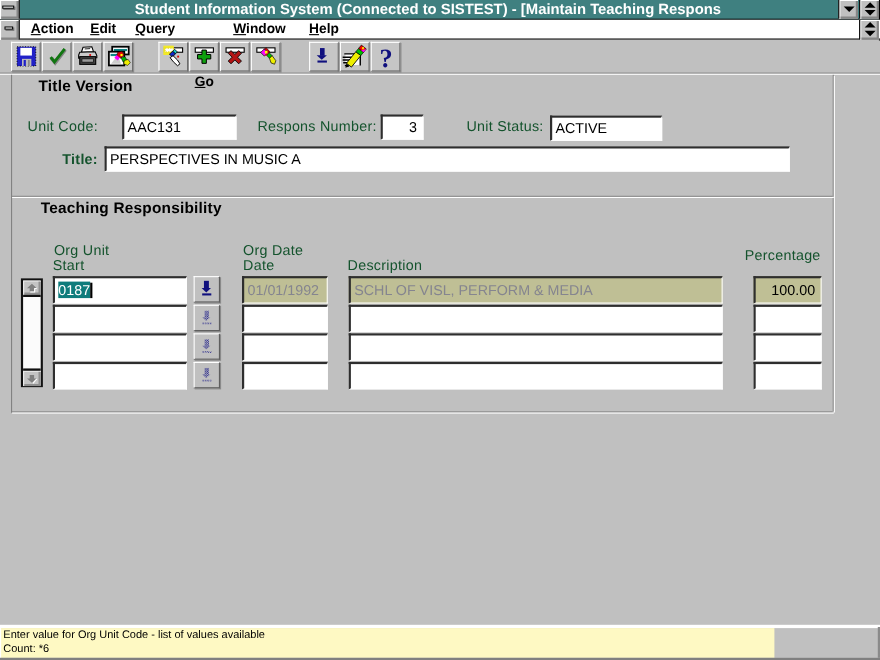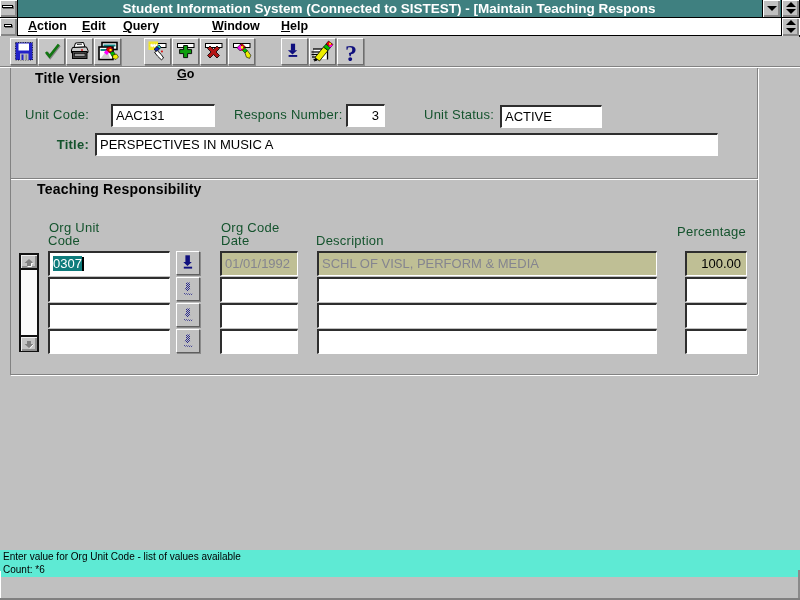--- a/index.html
+++ b/index.html
@@ -49,21 +49,21 @@
 
 .lov { position:absolute; left:176px; width:24px; height:24px; background:#c0c0c0;
   border-top:1px solid #fff; border-left:1px solid #fff; border-right:1px solid #5e5e5e; border-bottom:1px solid #5e5e5e;
   box-shadow:1px 1px 0 #8a8a8a; }
 
 #sbar { left:19px; top:253px; width:20px; height:99px; background:#fbfbfb; border:2px solid #111; }
 .sbtn { position:absolute; left:0; width:16px; height:15px; background:#c4c4c4;
   box-shadow:inset 1px 1px 0 #efefef, inset -2px -2px 0 #8f8f8f; }
 
 #statwhite { left:0; top:568px; width:800px; height:3px; background:#fff; }
-#statusbar { left:0; top:550px; width:800px; height:27px; background:#5eead4; font-size:10px; color:#000; }
+#statusbar { left:0; top:571px; width:704px; height:27px; background:#fef9c3; font-size:10px; color:#000; }
 #statusbar div { position:absolute; left:3px; white-space:nowrap; }
 #botline { left:0; top:598px; width:800px; height:2px; background:#808080; }
 </style>
 </head>
 <body>
 
 <div class="abs" id="titlebar"></div>
 <div class="abs" id="sysbtn1">
     <div class="abs minus-big"></div>
   </div>
@@ -226,39 +226,39 @@
 <div class="fld" style="left:500px; top:105px; width:102px; height:23px;">
     <span class="txt">ACTIVE</span>
   </div>
 <div class="label" style="left:20px; top:137px; width:69px; text-align:right;font-weight:bold;">Title:</div>
 <div class="fld" style="left:95px; top:133px; width:623px; height:23px;padding-left:21px;">
     <span class="txt">PERSPECTIVES IN MUSIC A</span>
   </div>
 
 <div class="abs bold13" style="left:37px; top:181px;">Teaching Responsibility</div>
 <div class="label" style="left:49px; top:220px;">Org Unit</div>
-<div class="label" style="left:48px; top:233px;">Code</div>
-<div class="label" style="left:221px; top:220px;">Org Code</div>
+<div class="label" style="left:48px; top:233px;">Start</div>
+<div class="label" style="left:221px; top:220px;">Org Date</div>
 <div class="label" style="left:221px; top:233px;">Date</div>
 <div class="label" style="left:316px; top:233px;">Description</div>
 <div class="label" style="left:677px; top:224px;">Percentage</div>
 
 <div class="abs" id="sbar">
   <div class="sbtn" style="top:0px; border-bottom:2px solid #111;"><svg width="16" height="13" viewBox="0 0 16 13">
         <polygon points="8,3 12.5,7 10,7 10,10 6,10 6,7 3.5,7" fill="#808080"></polygon>
         <polyline points="12.5,7 10.5,7.5 10.5,10.5 6.5,10.5" fill="none" stroke="#fff" stroke-width="1"></polyline>
       </svg></div>
   <div class="sbtn" style="top:80px; height:16px; border-top:2px solid #111;"><svg width="16" height="14" viewBox="0 0 16 14">
         <polygon points="8,11 12.5,7 10,7 10,4 6,4 6,7 3.5,7" fill="#808080"></polygon>
         <polyline points="12.5,7.5 11,9 9,11.5" fill="none" stroke="#fff" stroke-width="1"></polyline>
       </svg></div>
 </div>
 
 <div class="fld" style="left:48px; top:251px; width:122px; height:25px;">
-  <span class="txt" style="top:3px;"><span style="background:#0e7c7c; color:#fff;">0307</span><span style="display:inline-block; width:2px; height:14px; background:#000; vertical-align:-3px;"></span></span>
+  <span class="txt" style="top:3px;"><span style="background:#0e7c7c; color:#fff;">0187</span><span style="display:inline-block; width:2px; height:14px; background:#000; vertical-align:-3px;"></span></span>
 </div>
 <div class="fld" style="left:48px; top:277px; width:122px; height:25px;"></div>
 <div class="fld" style="left:48px; top:303px; width:122px; height:25px;"></div>
 <div class="fld" style="left:48px; top:329px; width:122px; height:25px;"></div>
 
 <div class="fld khaki graytxt" style="left:220px; top:251px; width:78px; height:25px;">
     <span class="txt" style="top:3px;">01/01/1992</span>
   </div>
 <div class="fld" style="left:220px; top:277px; width:78px; height:25px;"></div>
 <div class="fld" style="left:220px; top:303px; width:78px; height:25px;"></div>

